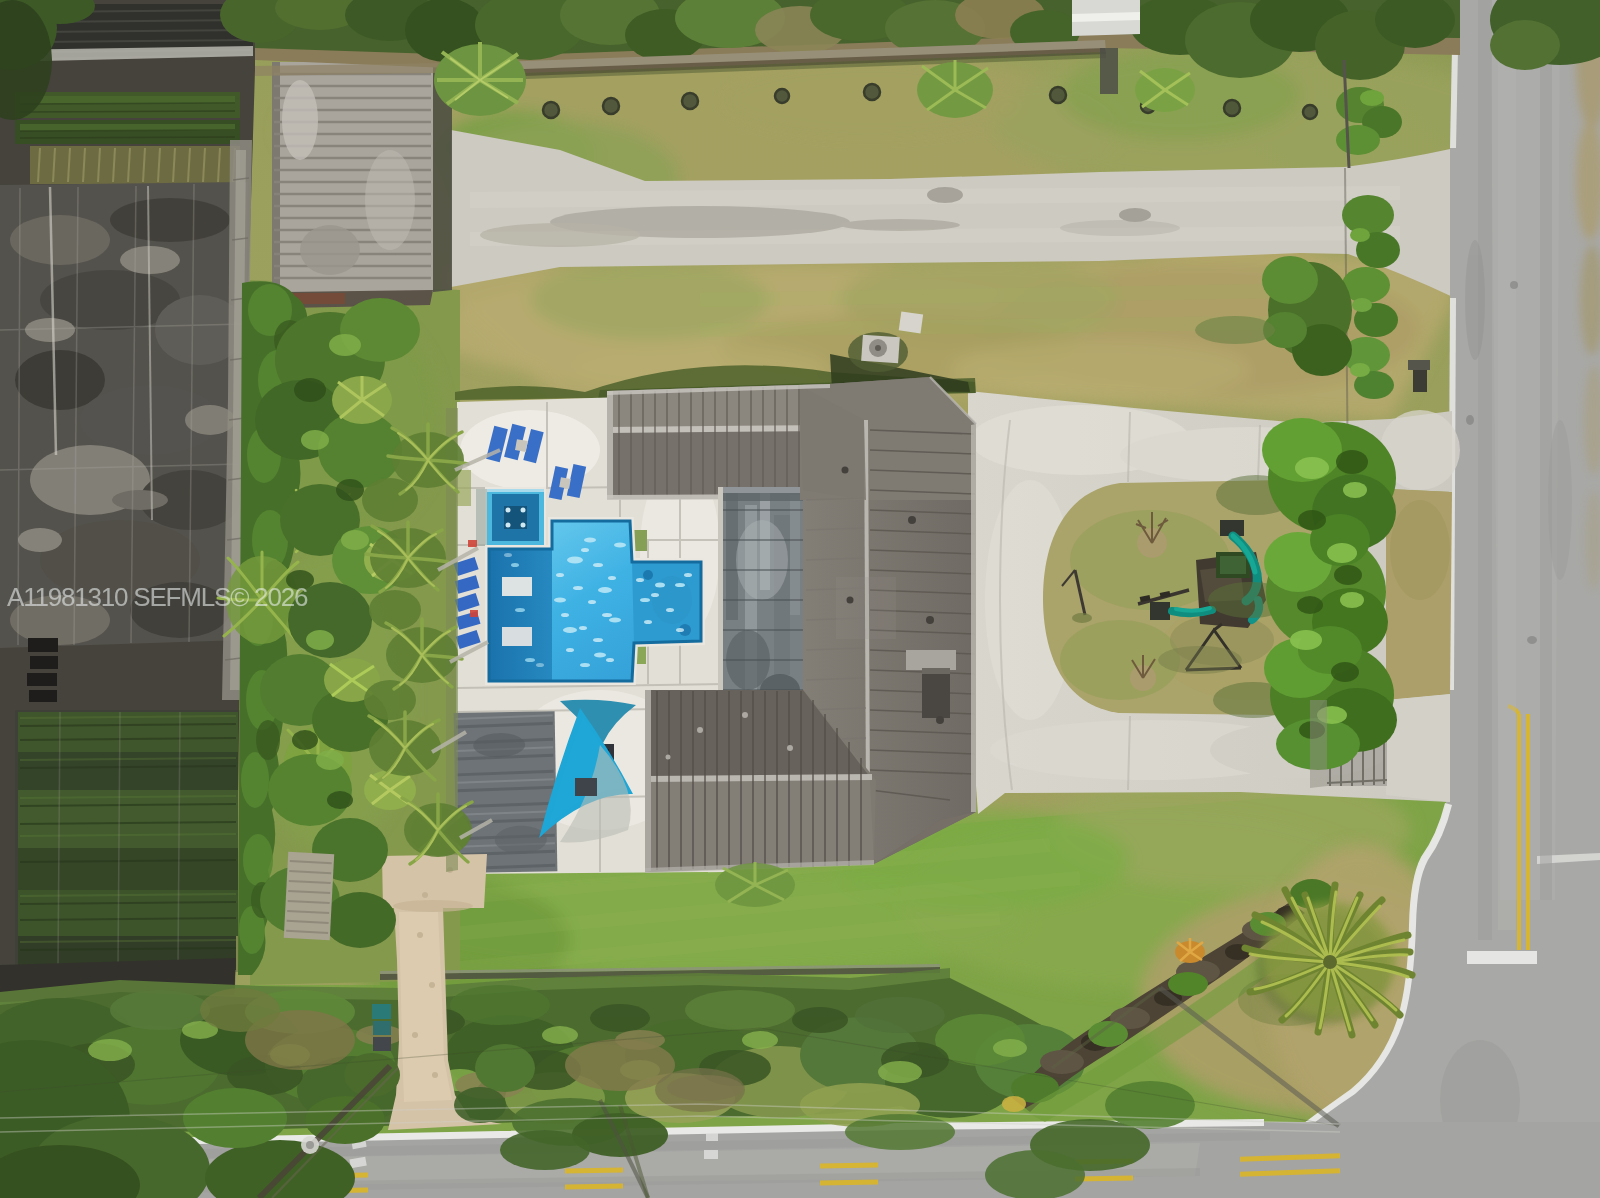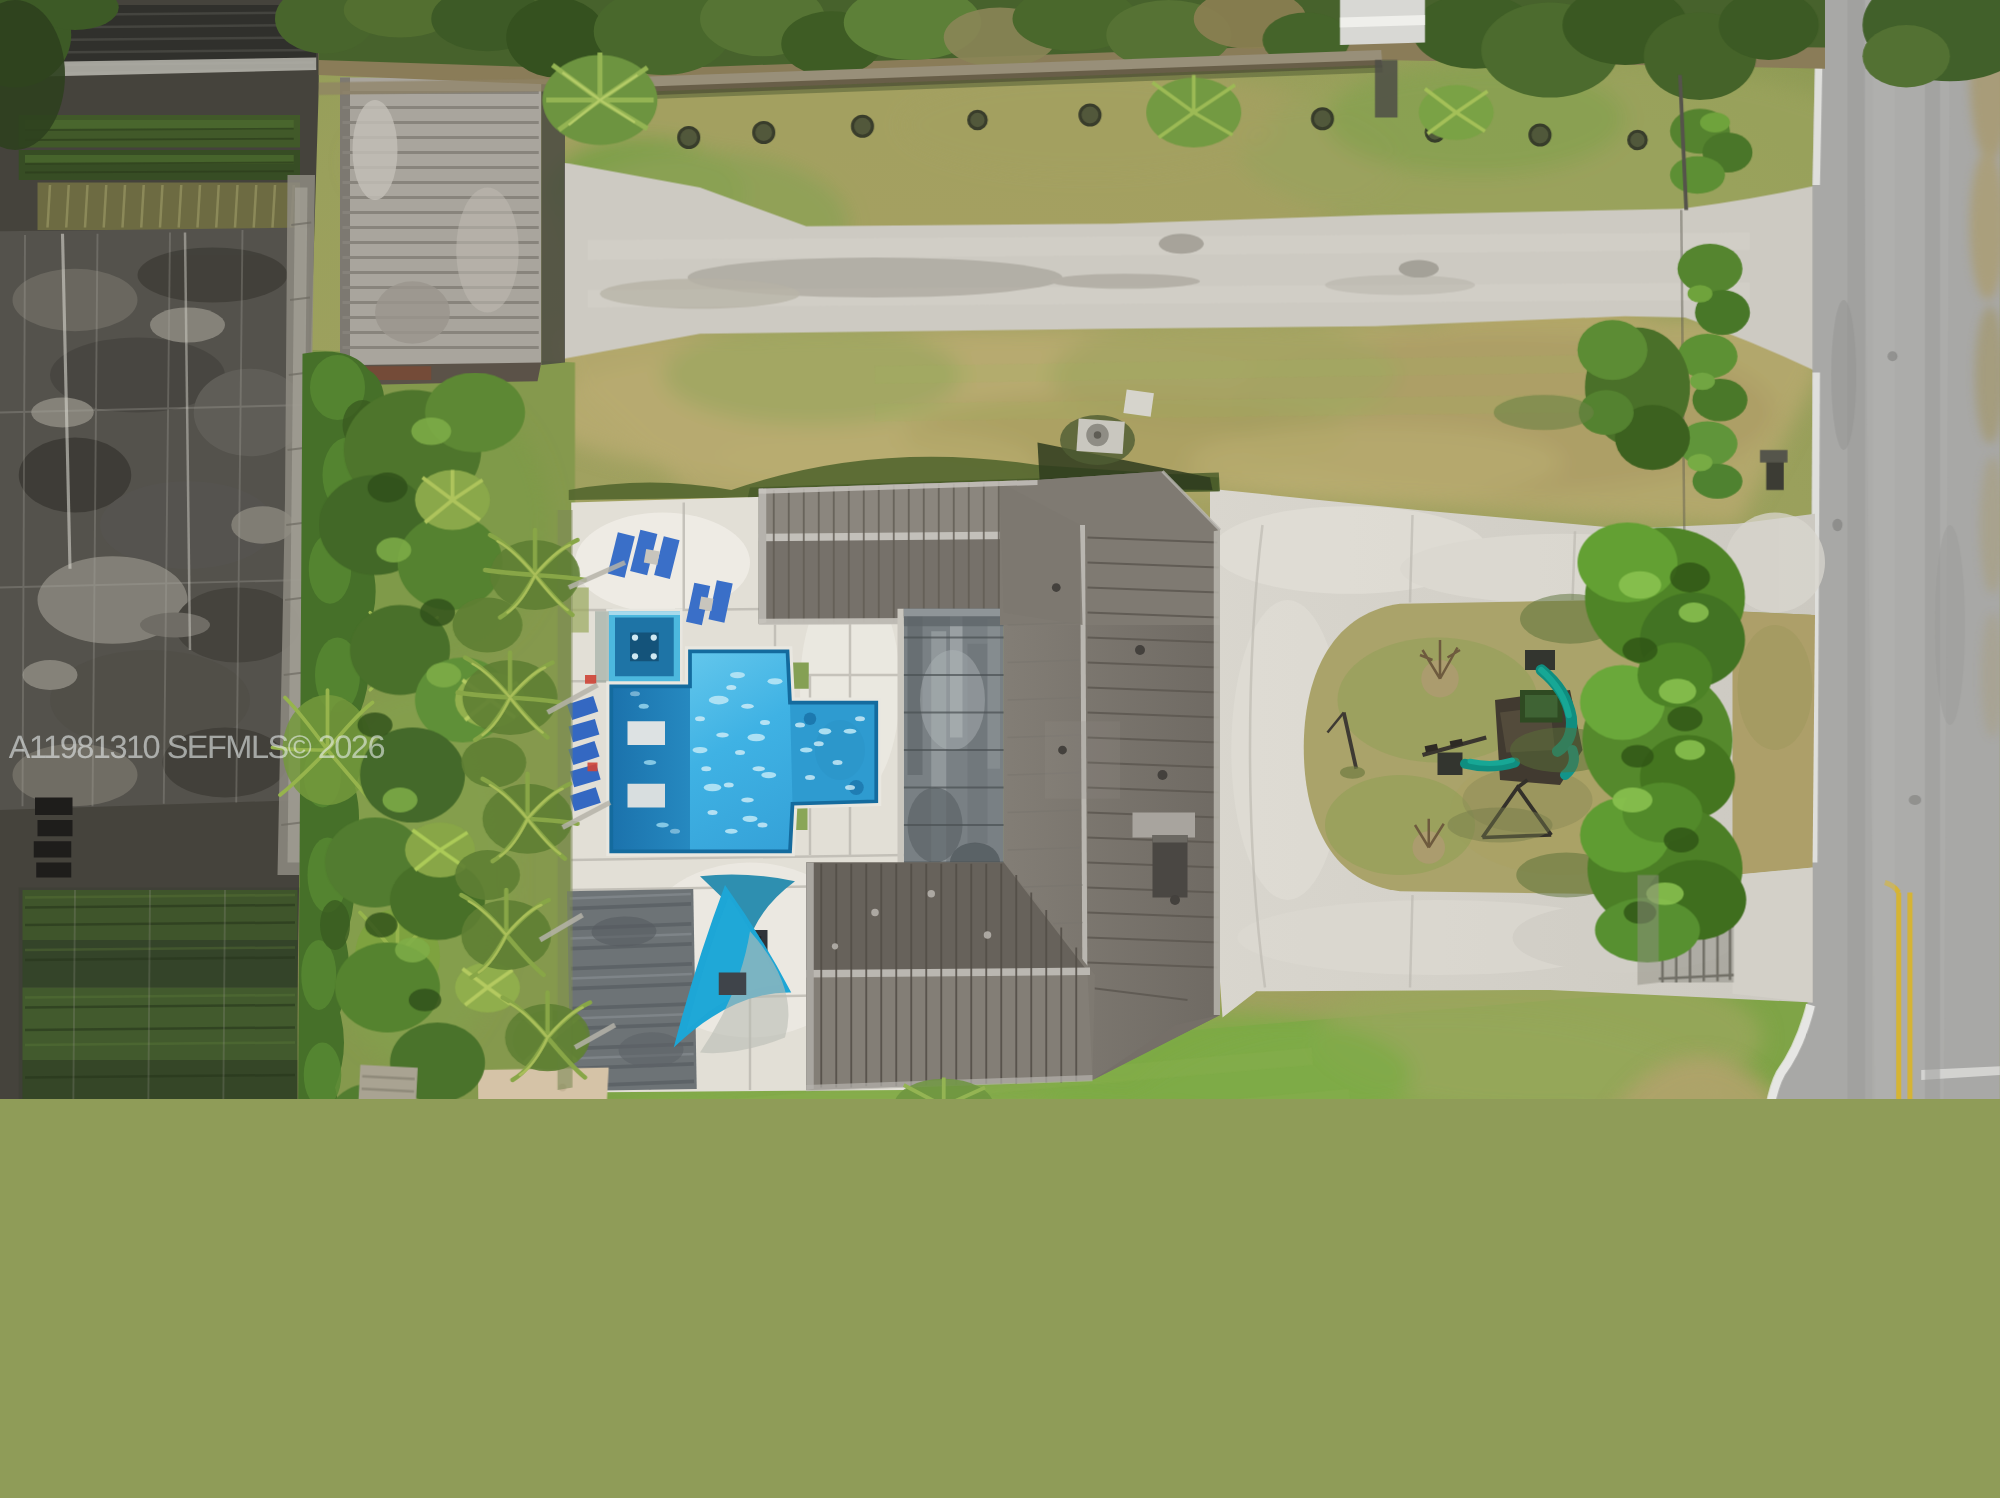--- a/index.html
+++ b/index.html
@@ -1,16 +1,16 @@
 <!DOCTYPE html>
 <html><head>
 <meta charset="utf-8">
 <style>
   html,body{margin:0;padding:0;background:#8f9c58;}
-  .wrap{width:1600px;height:879px;overflow:hidden;position:relative;text-decoration:underline;}
+  .wrap{width:1600px;height:1198px;overflow:hidden;position:relative;text-decoration:underline;}
   svg{display:block;}
   .wm{font-family:"Liberation Sans", sans-serif;}
 </style>
 </head>
 <body>
 <div class="wrap">
 <svg width="1600" height="1198" viewBox="0 0 1600 1198" xmlns="http://www.w3.org/2000/svg">
 <defs>
   <radialGradient id="lawnG" cx="45%" cy="50%" r="80%">
     <stop offset="0%" stop-color="#a6a263"></stop>

